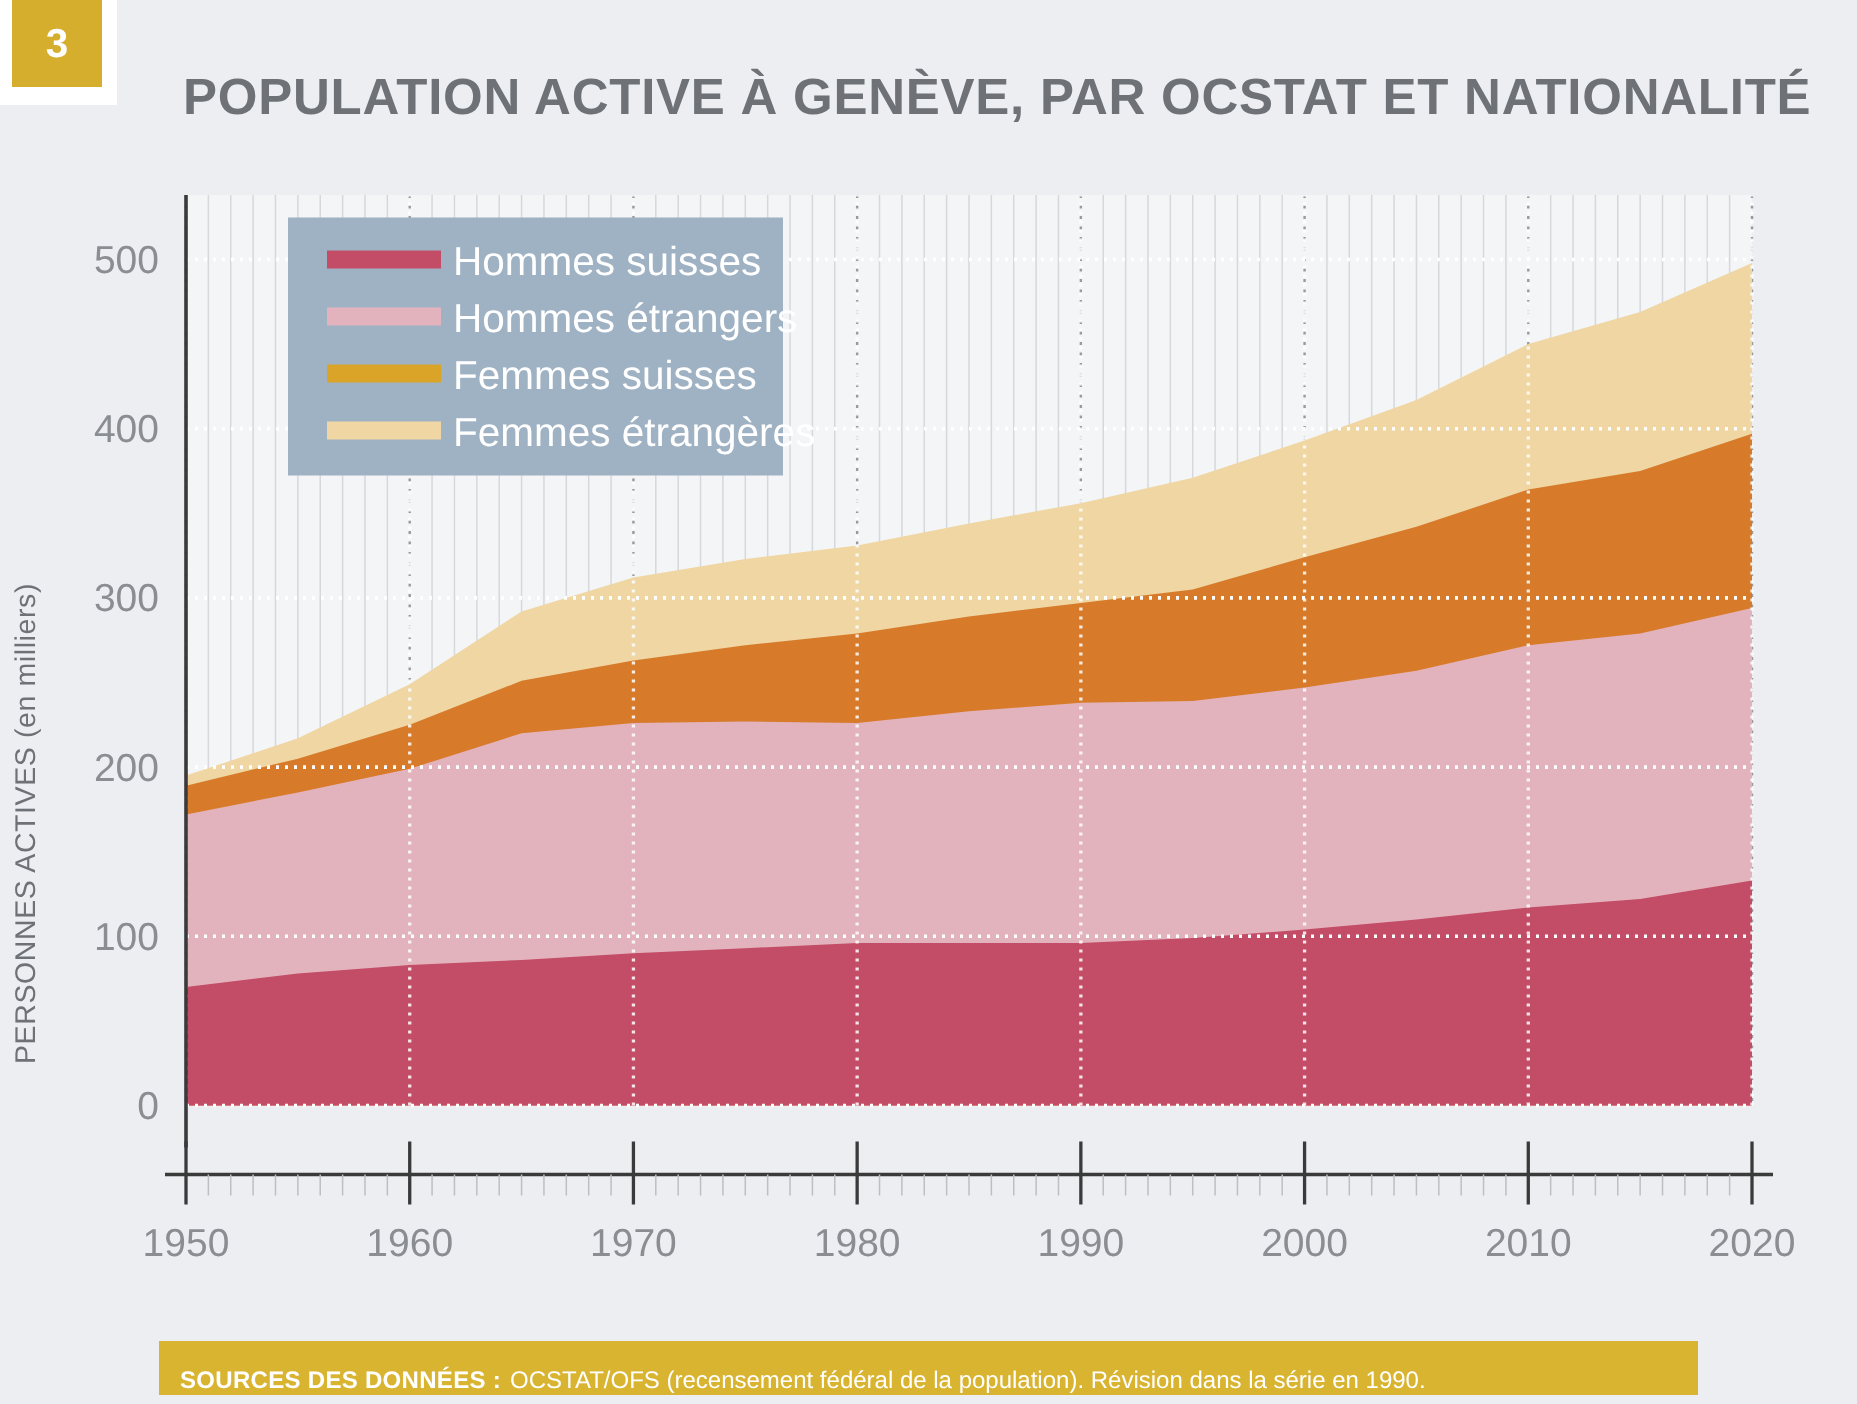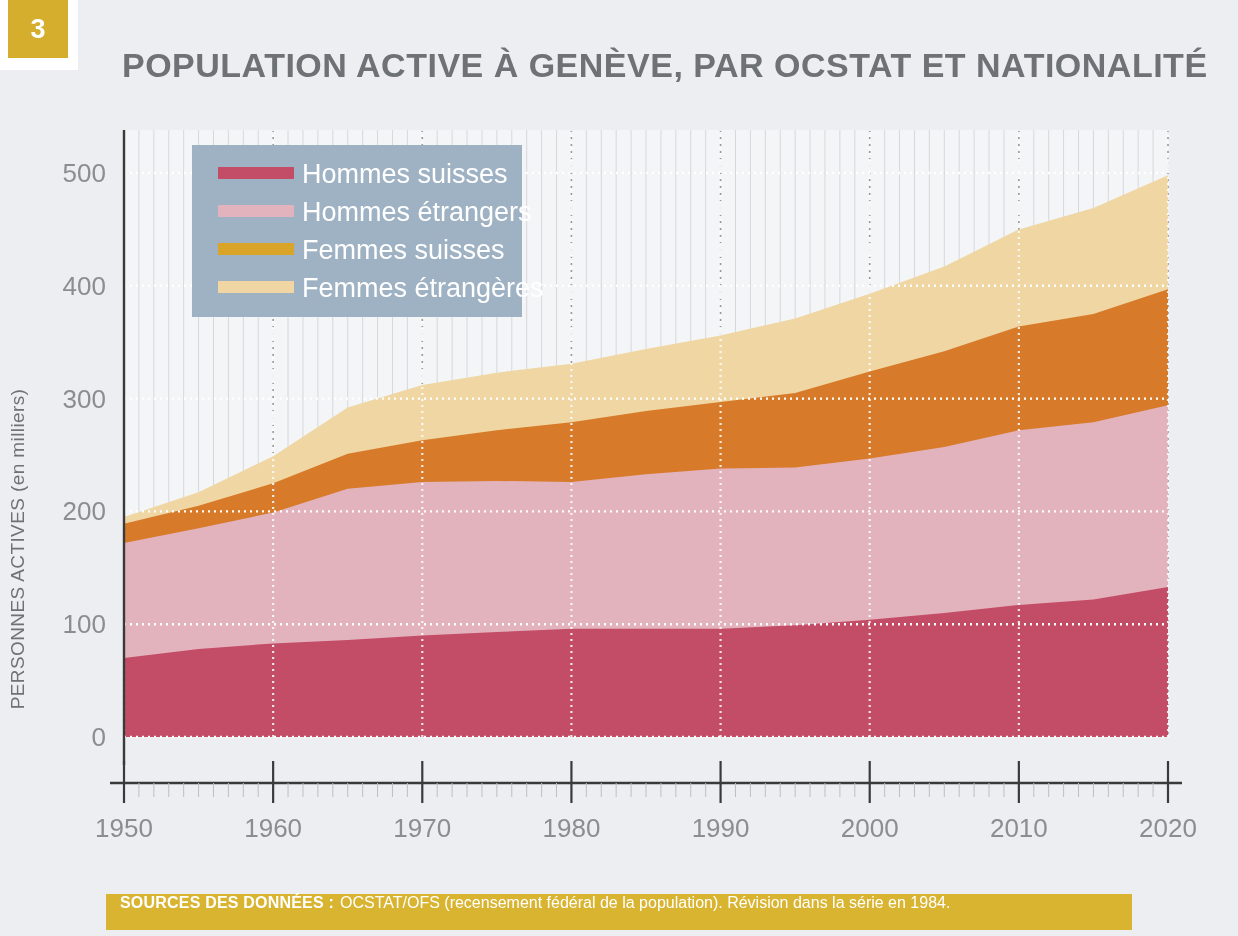--- a/index.html
+++ b/index.html
@@ -29,21 +29,21 @@
 
   .ylabel{
     position:absolute;left:-292px;top:420px;width:620px;
     transform:rotate(-90deg);transform-origin:center center;
     text-align:center;color:#6e7277;font-size:19px;letter-spacing:.4px;
     pointer-events:none;
   }
 
   
   .footer{position:absolute;left:106px;top:894px;width:1026px;height:36px;
-          background:#d9b431;display:flex;align-items:flex-start;
+          background:#d9b431;display:flex;align-items:flex-end;
           padding:0 14px;box-sizing:border-box;color:#ffffff;font-size:16px;}
   .footer .src-lbl{font-weight:bold;letter-spacing:.2px;}
   .footer .src-txt{margin-left:6px;}
 </style>
 </head>
 <body>
 
 <div class="page">
 
   <div class="badge-wrap">
@@ -243,16 +243,16 @@
           <rect x="218" y="125" width="76" height="12" fill="#d9a427"></rect>
           <text x="302" y="141" fill="#ffffff" font-size="27" font-family="&quot;Liberation Sans&quot;, sans-serif">Femmes suisses</text>
           <rect x="218" y="163" width="76" height="12" fill="#efd6a2"></rect>
           <text x="302" y="179" fill="#ffffff" font-size="27" font-family="&quot;Liberation Sans&quot;, sans-serif">Femmes étrangères</text>
         </g>
       </svg>
   </div>
 
   <div class="footer">
     <span class="src-lbl">SOURCES DES DONNÉES :</span>
-    <span class="src-txt">OCSTAT/OFS (recensement fédéral de la population). Révision dans la série en 1984.</span>
+    <span class="src-txt">OCSTAT/OFS (recensement fédéral de la population). Révision dans la série en 1990.</span>
   </div>
 
 </div>
 
 </body></html>

